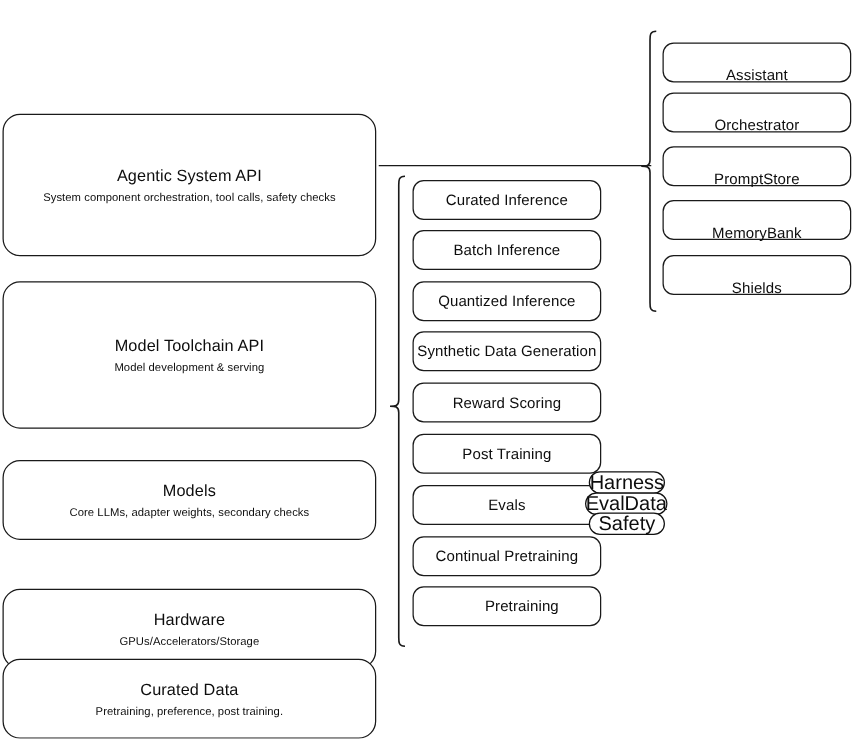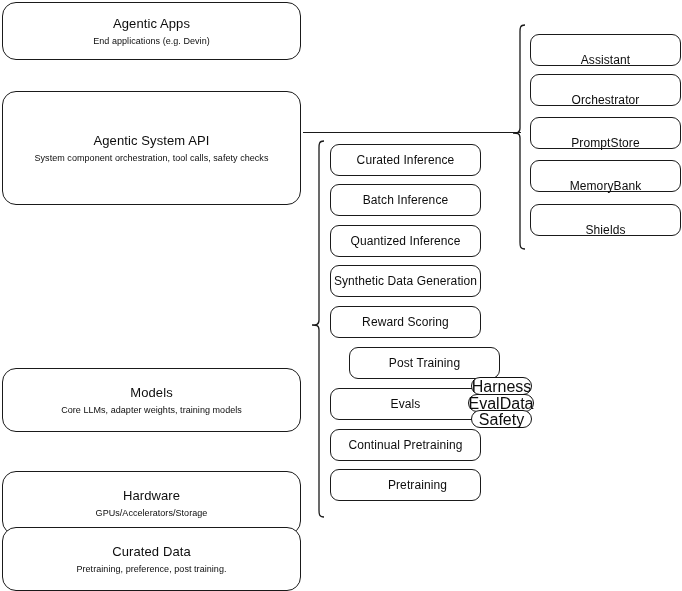--- a/index.html
+++ b/index.html
@@ -92,34 +92,34 @@
 
   
   .brace { position: absolute; }
   .brace svg { display: block; }
 </style>
 </head>
 <body>
 
 <div id="canvas">
 
-  <div class="box layer-box" style="top:2px; height:58px;">
-    <div class="title">Agentic Apps</div>
-    <div class="subtitle">End applications (e.g. Devin)</div>
-  </div>
 
   <div class="box layer-box" style="top:91px; height:114px;">
     <div class="title">Agentic System API</div>
     <div class="subtitle">System component orchestration, tool calls, safety checks</div>
   </div>
 
+  <div class="box layer-box" style="top:225px; height:118px;">
+    <div class="title">Model Toolchain API</div>
+    <div class="subtitle">Model development &amp; serving</div>
+  </div>
 
   <div class="box layer-box" style="top:368px; height:64px;">
     <div class="title">Models</div>
-    <div class="subtitle">Core LLMs, adapter weights, training models</div>
+    <div class="subtitle">Core LLMs, adapter weights, secondary checks</div>
   </div>
 
   <div class="box layer-box" style="top:447px; height:64px;margin-top:24px;">
     <div class="title">Hardware</div>
     <div class="subtitle">GPUs/Accelerators/Storage</div>
   </div>
 
   <div class="box layer-box" style="top:527px; height:64px;">
     <div class="title">Curated Data</div>
     <div class="subtitle">Pretraining, preference, post training.</div>
@@ -147,21 +147,21 @@
   </div>
   <div class="box mid-box" style="top:225px;">
     <div class="title">Quantized Inference</div>
   </div>
   <div class="box mid-box" style="top:265px;">
     <div class="title">Synthetic Data Generation</div>
   </div>
   <div class="box mid-box" style="top:306px;">
     <div class="title">Reward Scoring</div>
   </div>
-  <div class="box mid-box" style="top:347px;margin-left:19px;">
+  <div class="box mid-box" style="top:347px;">
     <div class="title">Post Training</div>
   </div>
   <div class="box mid-box" style="top:388px;">
     <div class="title">Evals</div>
   </div>
   <div class="box mid-box" style="top:429px;">
     <div class="title">Continual Pretraining</div>
   </div>
   <div class="box mid-box" style="top:469px;padding-left:24px;">
     <div class="title">Pretraining</div>

